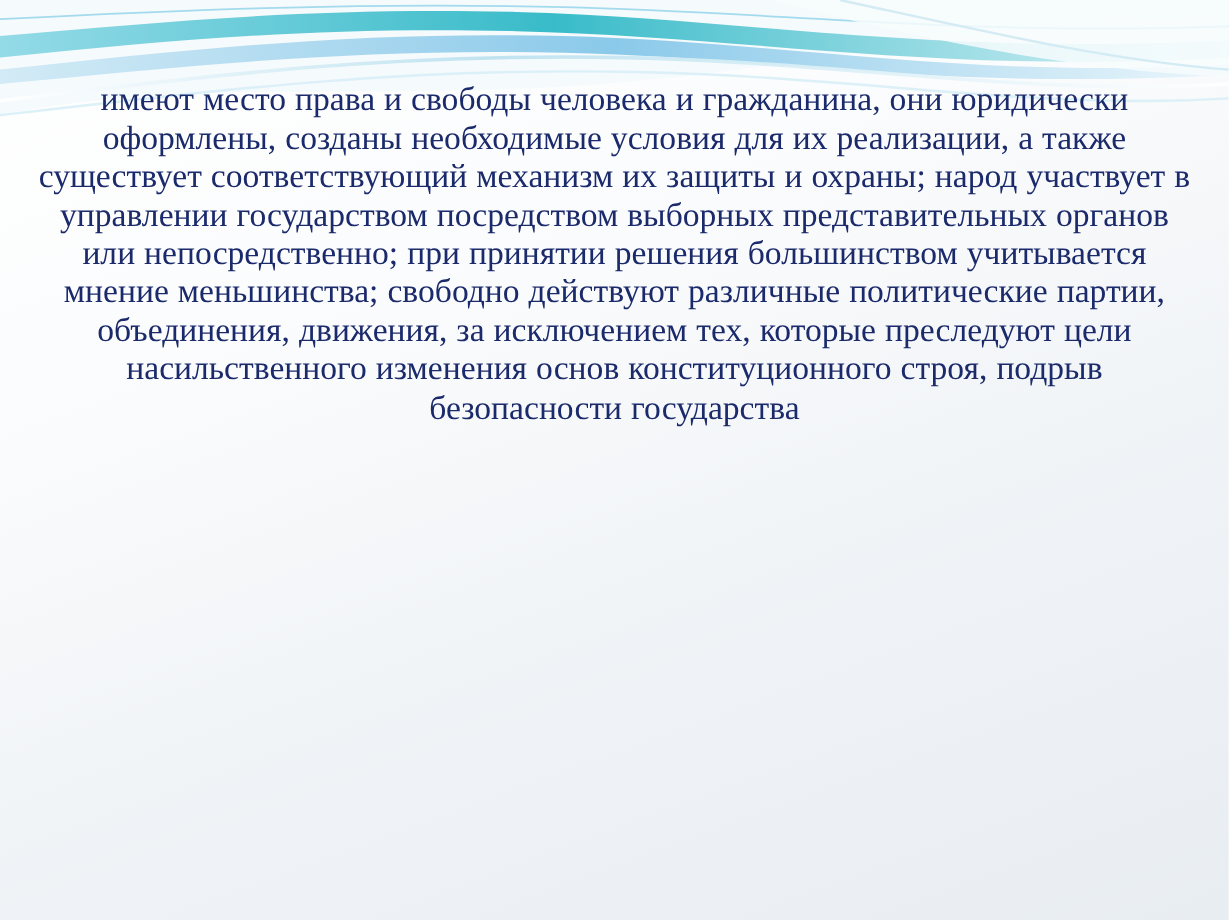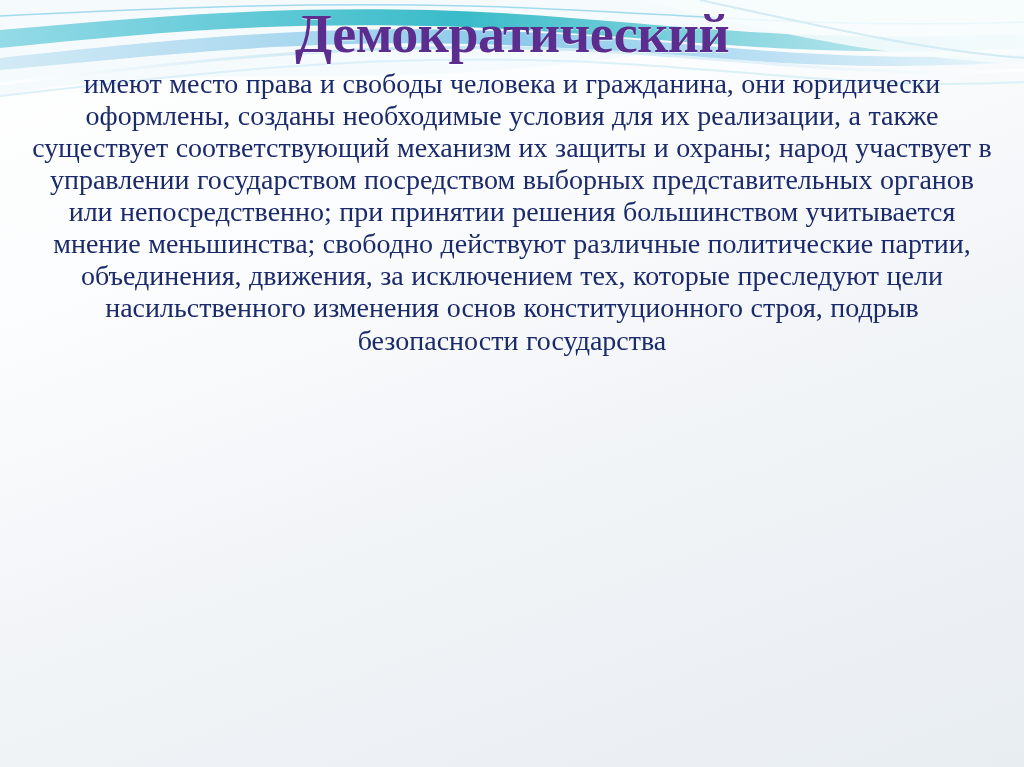--- a/index.html
+++ b/index.html
@@ -96,21 +96,21 @@
     <path d="M0,84 C180,62 330,44 520,48 C710,52 850,80 1024,70" fill="none" stroke="url(#gradC)" stroke-width="3" opacity="0.95"></path>
     <path d="M0,96 C190,74 340,56 530,60 C720,64 860,92 1024,82" fill="none" stroke="#d8eef7" stroke-width="2" opacity="0.9"></path>
     <path d="M0,16 C160,8 300,2 470,6 C650,10 800,30 1024,22" fill="none" stroke="#8fd2e8" stroke-width="1.5" opacity="0.8"></path>
 
     <path d="M640,0 C760,30 880,58 1024,64 L1024,0 Z" fill="#f7fbfd" opacity="0.85"></path>
     <path d="M700,0 C820,26 920,50 1024,58" fill="none" stroke="#cfe9f3" stroke-width="2" opacity="0.9"></path>
   </svg>
 
   <div class="title-block">
     <h1 class="slide-title">
-      <span>Демократический</span><br>
+      <br>
     </h1>
   </div>
 
   <div class="body-block">
     <p class="body-text">имеют место права и свободы человека и гражданина, они юридически оформлены, созданы необходимые условия для их реализации, а также существует соответствующий механизм их защиты и охраны; народ участвует в управлении государством посредством выборных представительных органов или непосредственно; при принятии решения большинством учитывается мнение меньшинства; свободно действуют различные политические партии, объединения, движения, за исключением тех, которые преследуют цели насильственного изменения основ конституционного строя, подрыв безопасности государства</p>
   </div>
 
 </div>
 
 </body></html>

